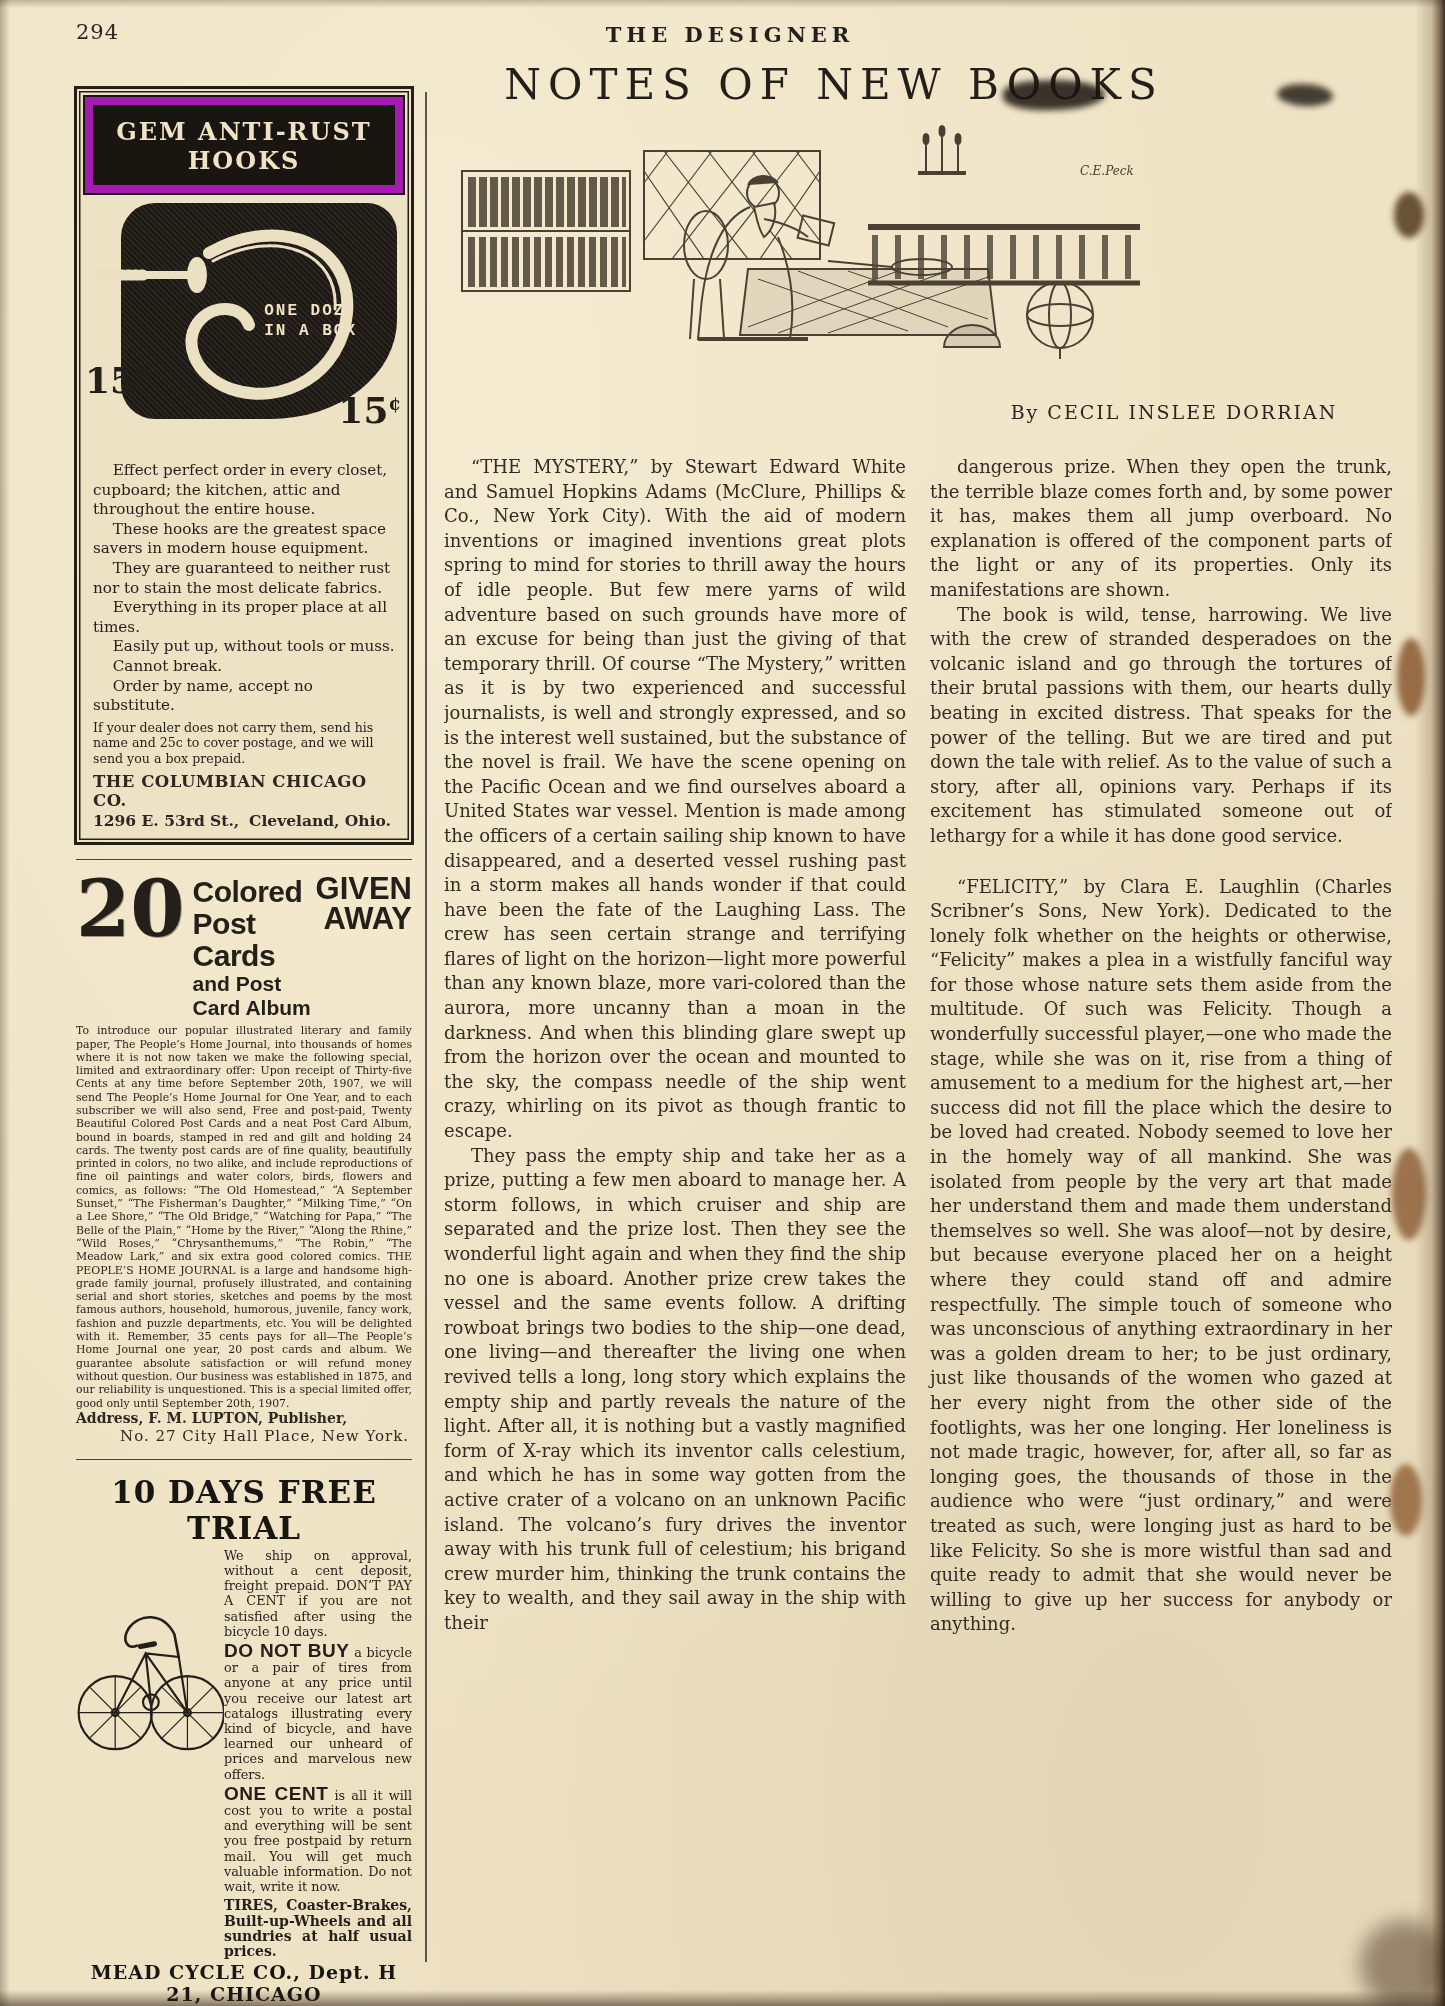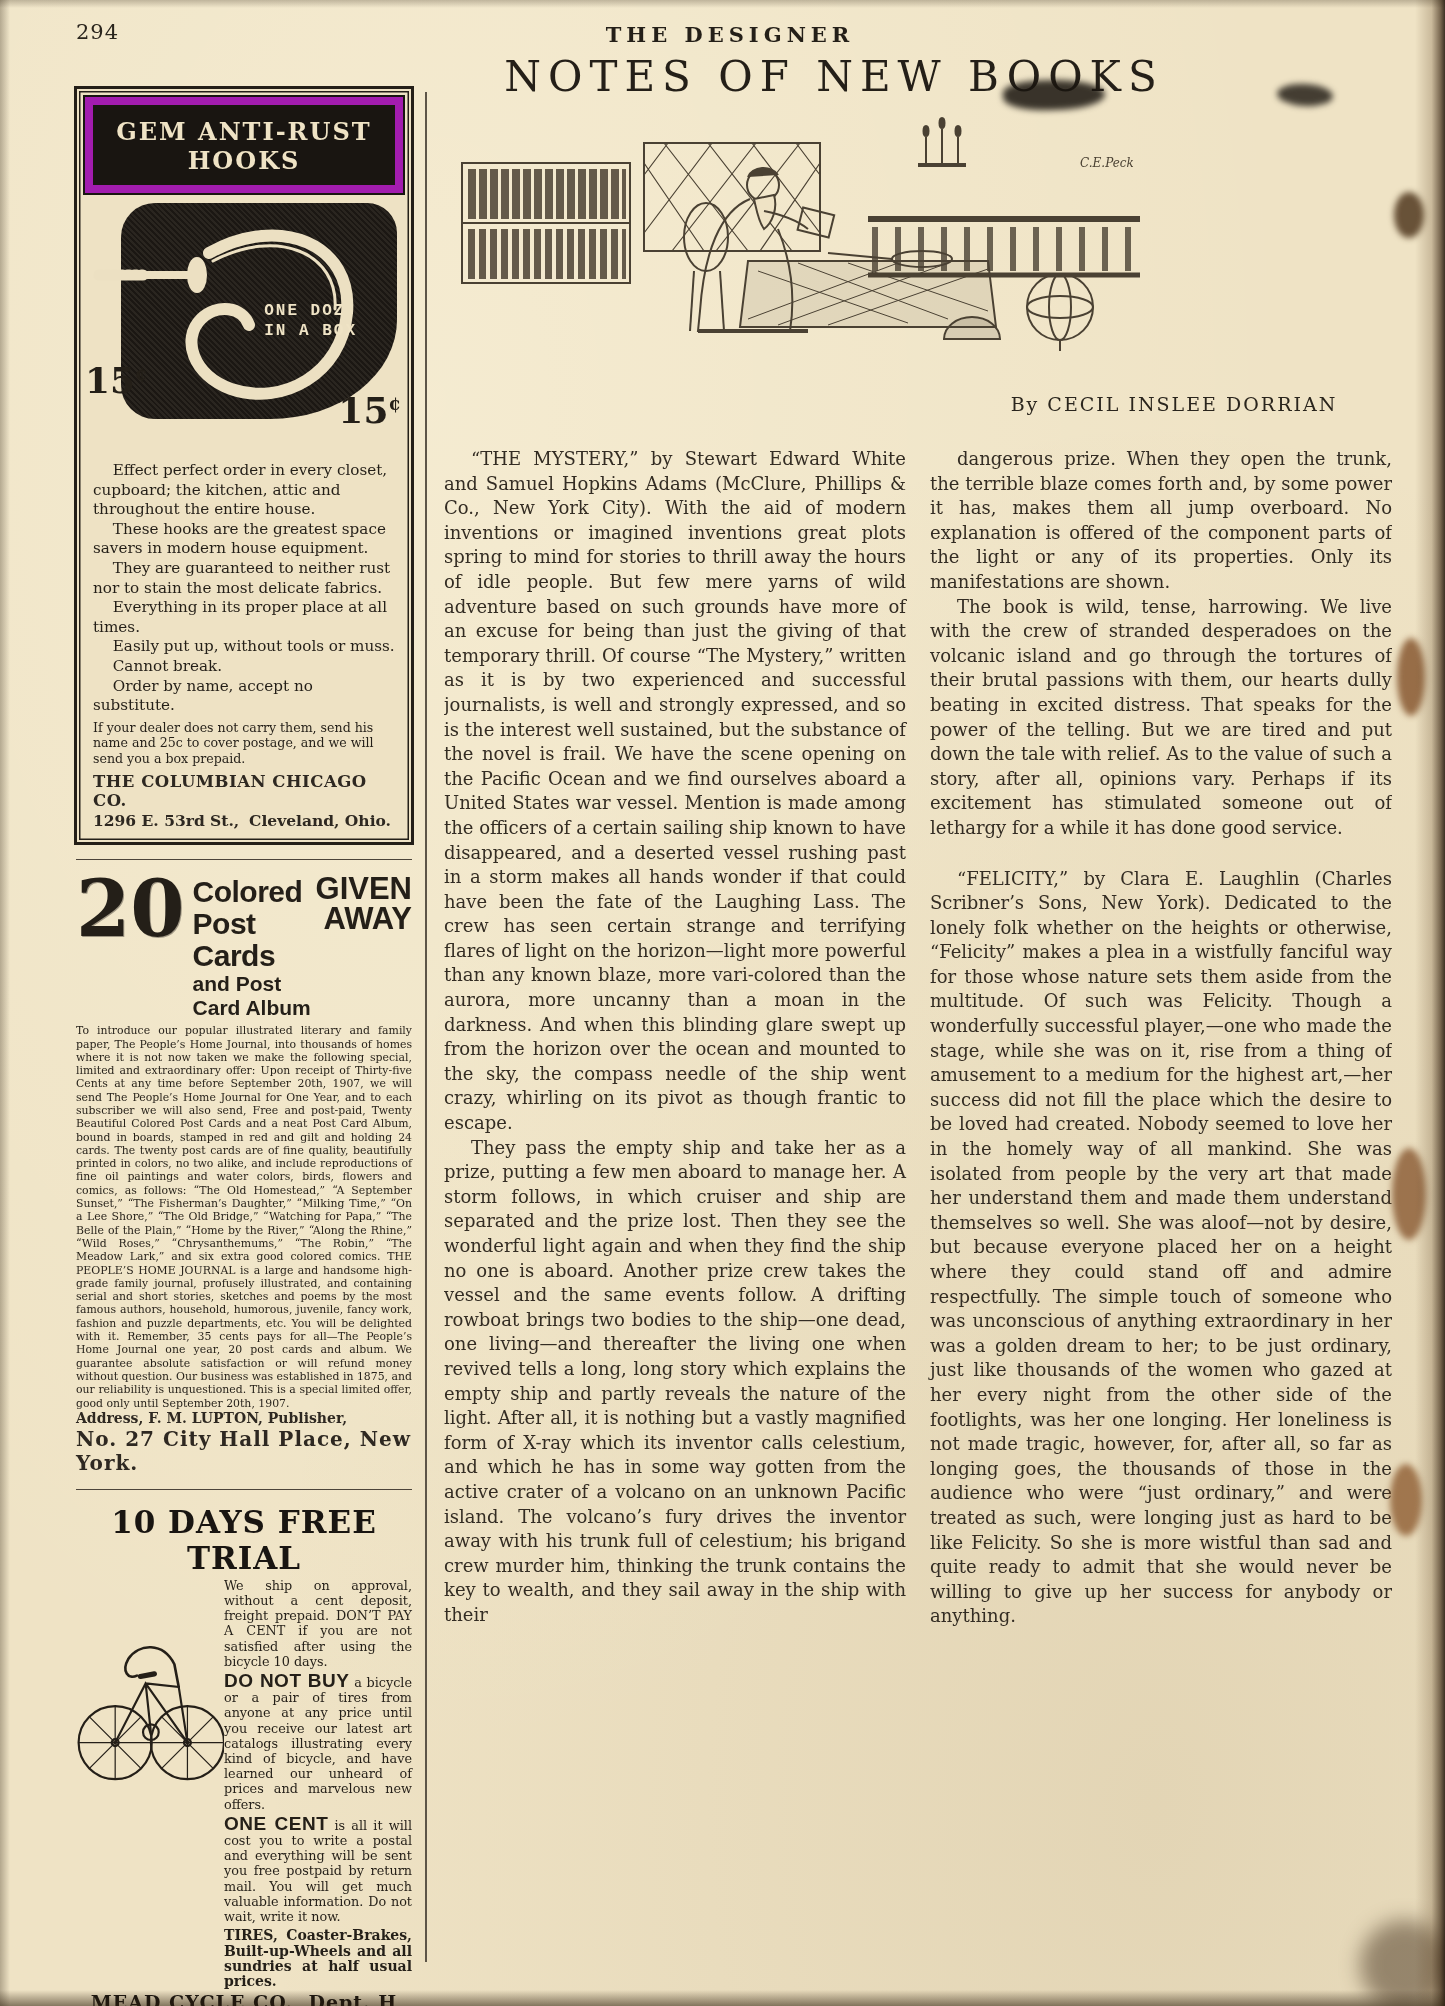--- a/index.html
+++ b/index.html
@@ -62,37 +62,37 @@
   .ad-postcards{padding:0 2px;}
   .pc-header{display:flex;align-items:flex-start;}
   .pc-number{font-size:78px;line-height:70px;font-weight:bold;font-family:"DejaVu Serif",serif;color:#241f18;
     text-shadow:1px 1px 0 rgba(36,31,24,0.4);margin-right:8px;}
   .pc-titles{flex:1;padding-top:2px;}
   .pc-h1{font-family:"Liberation Sans",sans-serif;font-weight:bold;font-size:30px;line-height:32px;letter-spacing:-0.5px;color:#241f18;}
   .pc-h2{font-family:"Liberation Sans",sans-serif;font-weight:bold;font-size:21px;line-height:24px;color:#241f18;}
   .pc-given{font-family:"Liberation Sans",sans-serif;font-weight:bold;font-size:31px;line-height:30px;color:#241f18;text-align:right;}
   .pc-body{margin-top:4px;font-size:10.9px;line-height:13.3px;text-align:justify;color:#241f18;}
   .pc-address-label{font-size:14px;font-weight:bold;}
-  .pc-address{font-weight:bold;font-size:20px;letter-spacing:1px;margin-top:1px;}
+  .pc-address{font-weight:normal;font-size:15px;letter-spacing:1px;margin-top:1px;margin-left:44px;}
   
   .ad-bicycle{padding:0 2px;}
   .bike-headline{font-size:31px;font-weight:bold;letter-spacing:1px;text-align:center;color:#191511;
     font-family:"DejaVu Serif",serif;margin-bottom:2px;}
   .bike-row{display:flex;}
   .bike-art{width:148px;flex:none;position:relative;}
   .bike-text{flex:1;font-size:12.8px;line-height:15.2px;color:#241f18;text-align:justify;}
   .bike-intro{margin-bottom:4px;}
   .bike-label{font-family:"Liberation Sans",sans-serif;font-weight:bold;font-size:19px;letter-spacing:0.5px;}
   .bike-block{margin-bottom:4px;}
   .bike-tires{font-weight:bold;font-size:14px;}
   .bike-company{font-weight:bold;font-size:19px;letter-spacing:1px;margin-top:2px;text-align:center;color:#191511;}
   
   .col-rule{position:absolute;left:425px;top:92px;width:1.5px;height:1870px;background:#5d5548;}
   
-  .article{position:absolute;left:444px;top:52px;width:948px;}
+  .article{position:absolute;left:444px;top:60px;width:948px;}
   .article-title{
     width:760px;text-align:center;font-size:42px;letter-spacing:7px;color:#241f18;
     font-family:"DejaVu Serif",serif;margin:0 0 10px 10px;font-weight:500;
   }
   .illustration{position:relative;width:710px;margin-left:4px;height:242px;}
   .byline{width:46%;margin-left:auto;text-align:center;font-size:19px;letter-spacing:2px;color:#2a251d;margin-top:40px;}
   .article-cols{display:flex;gap:24px;margin-top:32px;height:1488px;overflow:hidden;}
   .article-col{flex:1;font-size:18px;line-height:24.6px;text-align:justify;color:#332c23;}
   .article-col p{margin:0;text-indent:1.5em;}
   .article-col p.space-before{margin-top:26px;}

